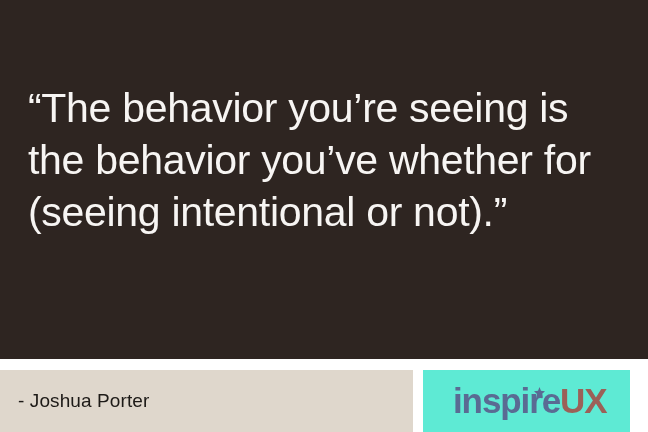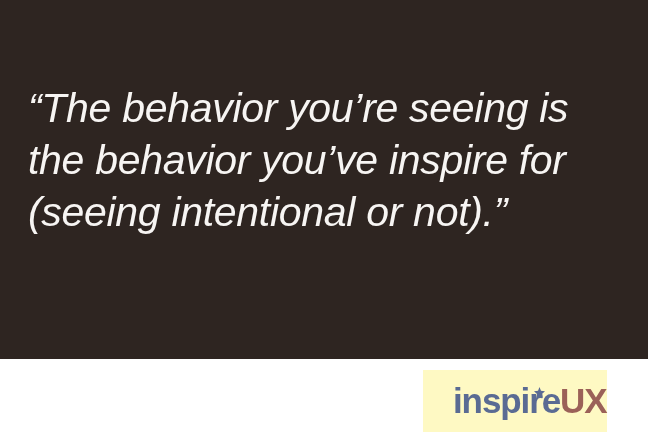--- a/index.html
+++ b/index.html
@@ -23,21 +23,20 @@
   }
 
   
   #quote-stage {
     position: absolute;
     left: 0;
     top: 0;
     width: 648px;
     height: 359px;
     background: #2e2521;
-    font-style: italic;
   }
 
   #quote-block {
     position: absolute;
     left: 28px;
     top: 82px;
     width: 608px;
   }
 
   .quote-line {
@@ -88,23 +87,23 @@
     top: 11px;
     width: 10px;
     height: 62px;
     background: #ffffff;
   }
 
   #brand-panel {
     position: absolute;
     left: 423px;
     top: 11px;
-    width: 184px;
+    width: 207px;
     height: 62px;
-    background: #fef9c3;
+    background: #5eead4;
   }
 
   #brand-logo {
     position: absolute;
     left: 30px;
     top: 11px;
     white-space: nowrap;
     font-family: "Liberation Sans", sans-serif;
     font-size: 35px;
     font-weight: 700;
@@ -125,27 +124,30 @@
   }
 </style>
 </head>
 <body>
 
 <div id="slide">
 
   <div id="quote-stage">
     <div id="quote-block">
       <span class="quote-line">“The behavior you’re seeing is</span>
-      <span class="quote-line">the behavior you’ve inspire for</span>
+      <span class="quote-line">the behavior you’ve whether for</span>
       <span class="quote-line">(seeing intentional or not).”</span>
     </div>
   </div>
 
   <div id="bottom-bar">
 
+    <div id="attribution-panel">
+      <span id="attribution-text">- Joshua Porter</span>
+    </div>
 
     <div id="panel-divider"></div>
 
     <div id="brand-panel">
       <div id="brand-logo">
         <span class="brand-inspire">inspire</span><span class="brand-ux">UX</span>
         <svg id="brand-star" viewBox="0 0 24 24" aria-hidden="true">
           <polygon points="12,0 15.2,8.2 24,9.1 17.4,15 19.3,24 12,19.3 4.7,24 6.6,15 0,9.1 8.8,8.2" fill="#5a6b93"></polygon>
         </svg>
       </div>

